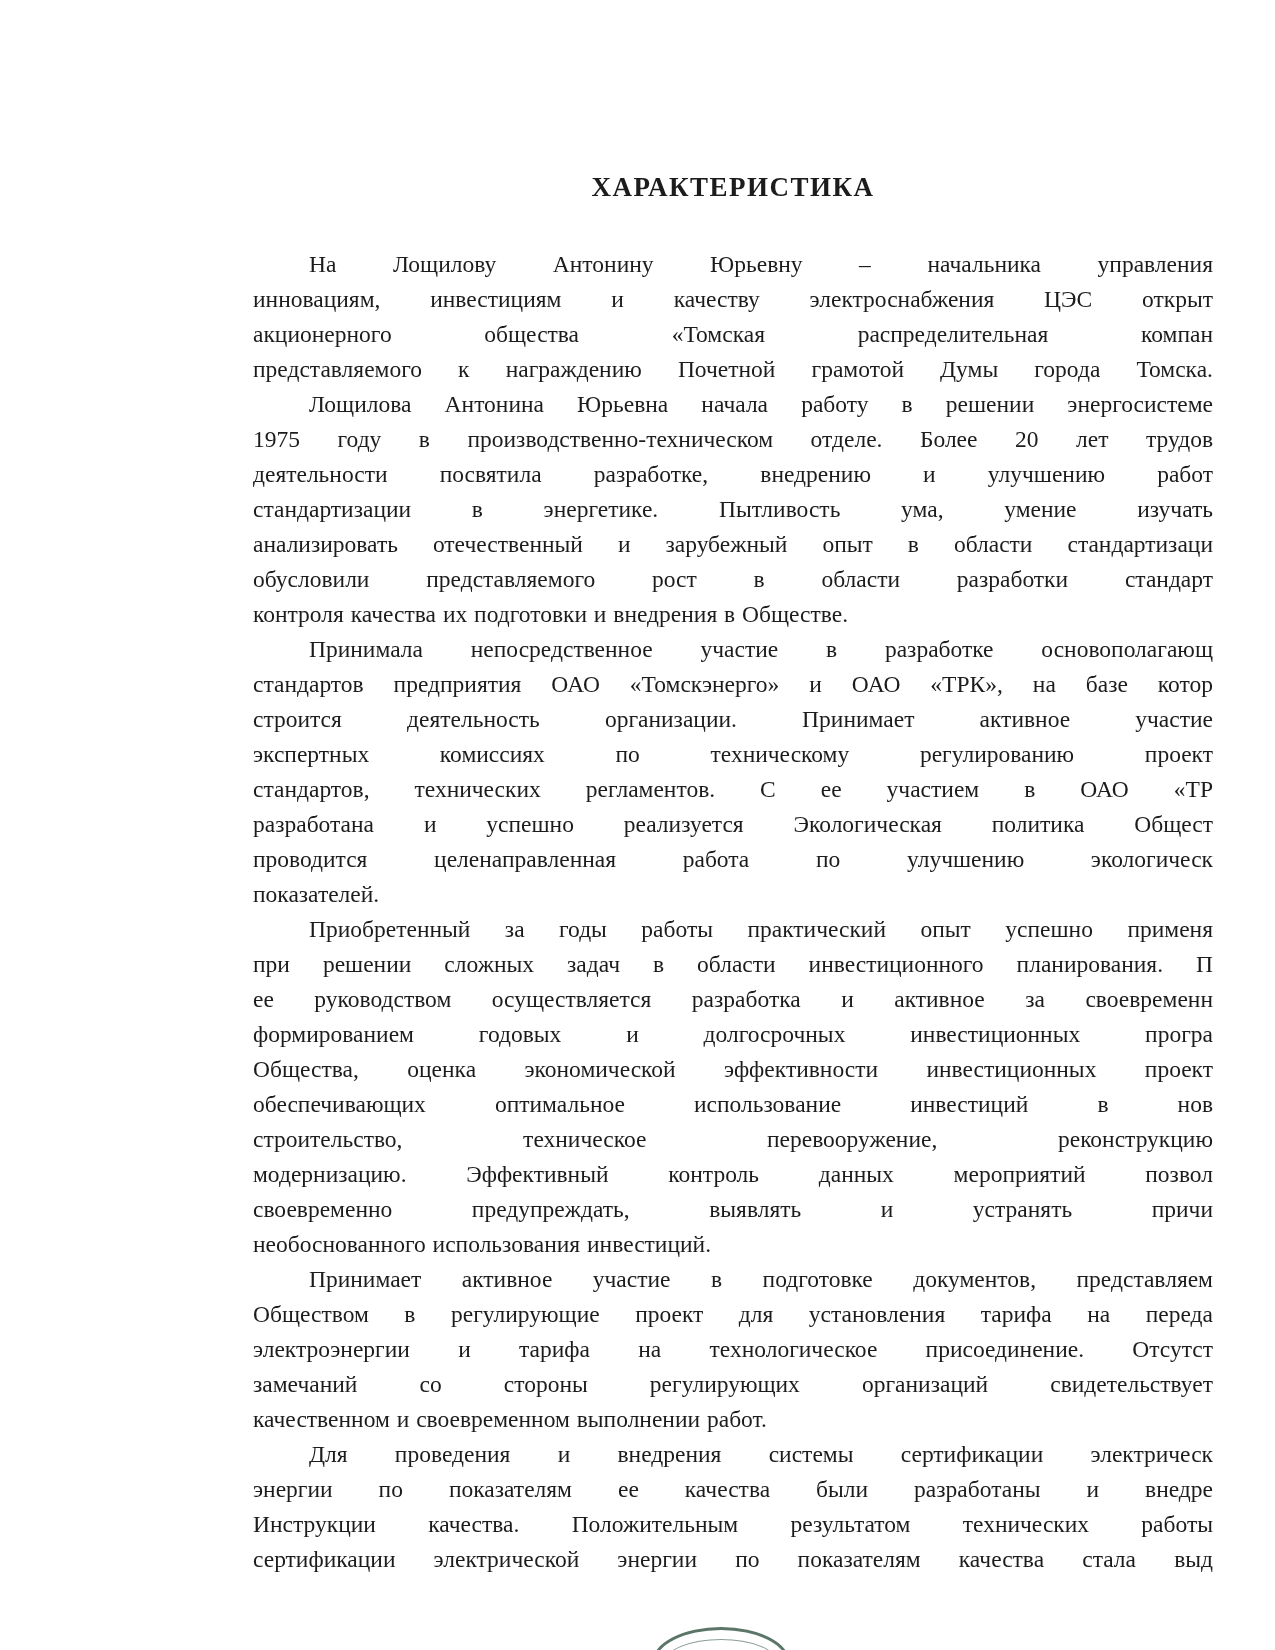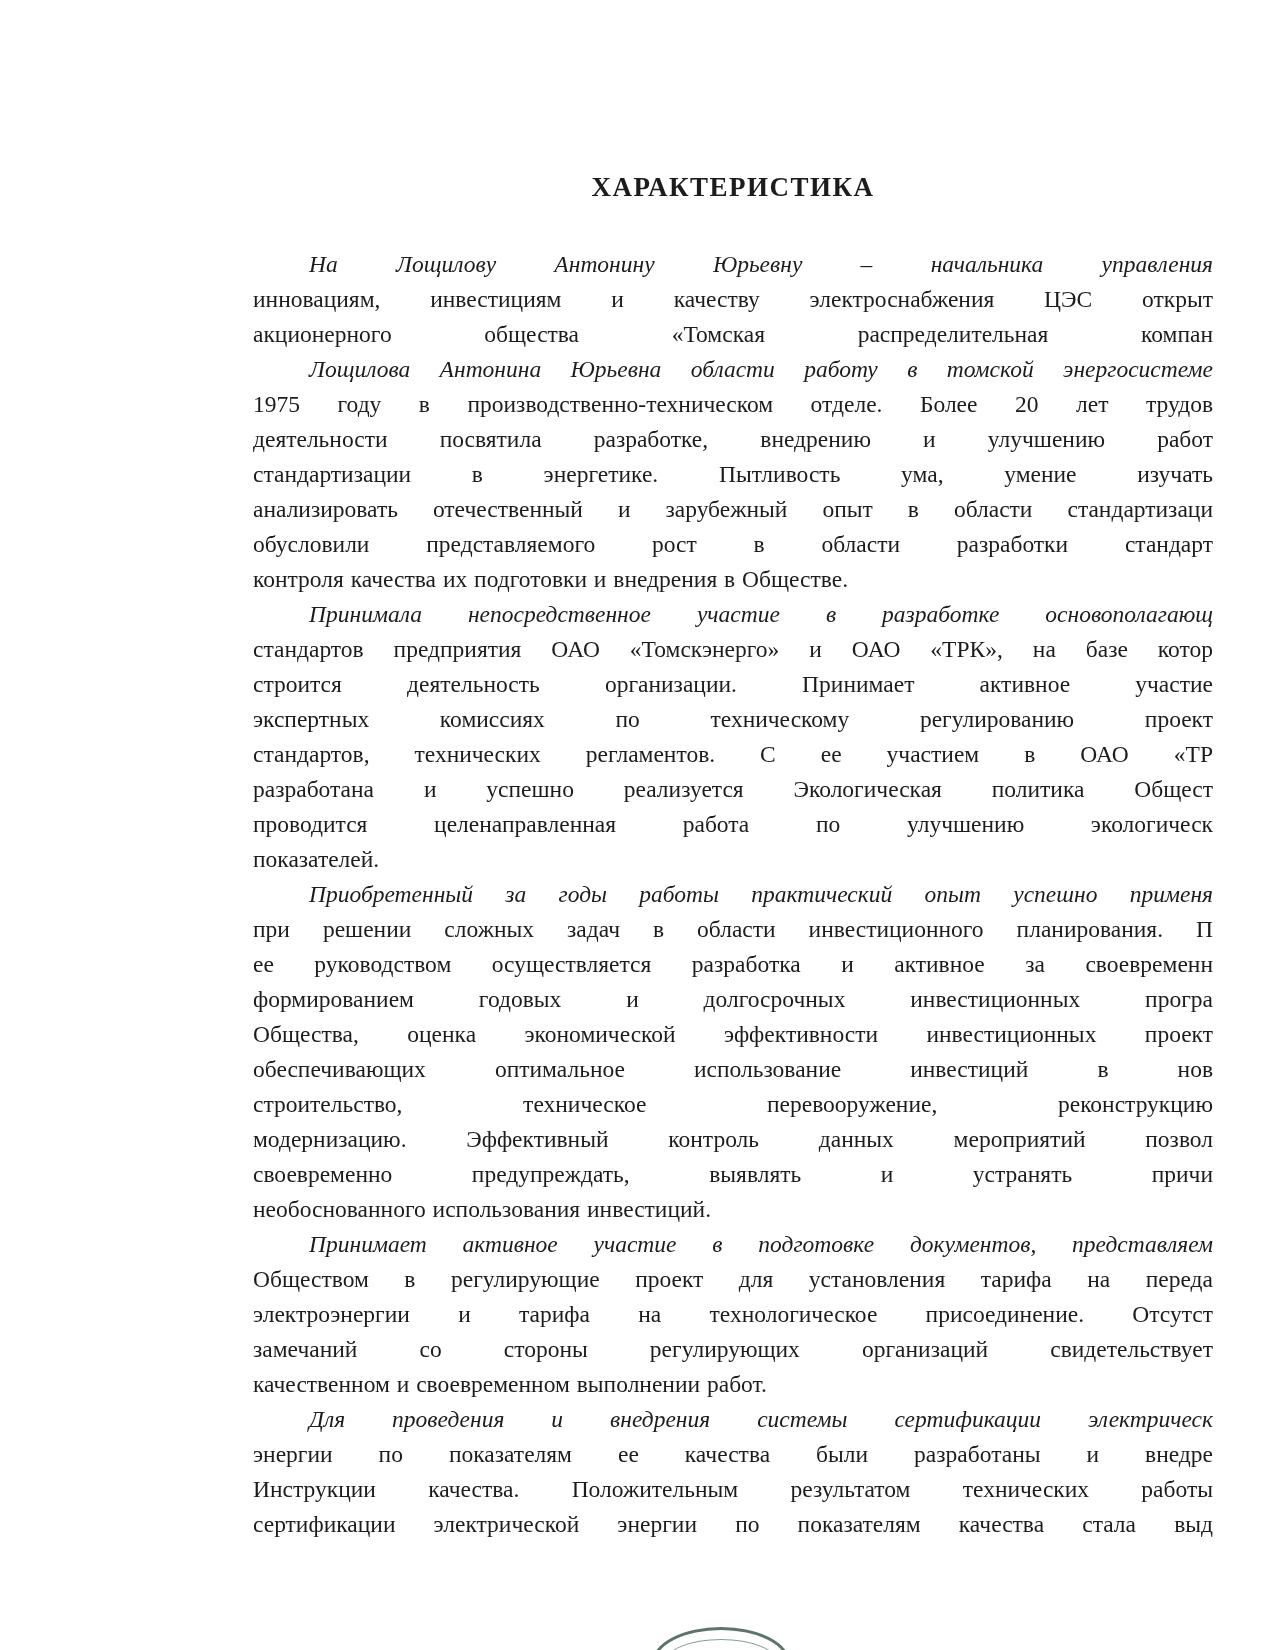--- a/index.html
+++ b/index.html
@@ -33,21 +33,21 @@
     color: var(--ink, #1c1c1c);
   }
   .para { margin: 0; }
   .line {
     font-size: 23.5px;
     line-height: 35px;
     text-align: justify;
     text-align-last: justify;
     word-spacing: 1px;
   }
-  .line.indent { text-indent: 56px; font-style: italic; }
+  .line.indent { text-indent: 56px; }
   .line.last { text-align-last: left; }
   .stamp {
     position: absolute;
     left: 652px;
     top: 1627px;
     width: 132px;
     height: 66px;
     border: 3px solid var(--stamp, #3f5e4e);
     border-radius: 50%;
     opacity: 0.85;
@@ -68,23 +68,24 @@
 <body>
 
 <div class="page">
   <div class="content">
     <h1 class="title">ХАРАКТЕРИСТИКА</h1>
     <div id="doc-body">
         <div class="para">
           <div class="line indent">На Лощилову Антонину Юрьевну – начальника управления</div>
           <div class="line">инновациям, инвестициям и качеству электроснабжения ЦЭС открыт</div>
           <div class="line">акционерного общества «Томская распределительная компан</div>
+          <div class="line">представляемого к награждению Почетной грамотой Думы города Томска.</div>
         </div>
         <div class="para">
-          <div class="line indent">Лощилова Антонина Юрьевна области работу в томской энергосистеме</div>
+          <div class="line indent">Лощилова Антонина Юрьевна начала работу в решении энергосистеме</div>
           <div class="line">1975 году в производственно-техническом отделе. Более 20 лет трудов</div>
           <div class="line">деятельности посвятила разработке, внедрению и улучшению работ</div>
           <div class="line">стандартизации в энергетике. Пытливость ума, умение изучать</div>
           <div class="line">анализировать отечественный и зарубежный опыт в области стандартизаци</div>
           <div class="line">обусловили представляемого рост в области разработки стандарт</div>
           <div class="line last">контроля качества их подготовки и внедрения в Обществе.</div>
         </div>
         <div class="para">
           <div class="line indent">Принимала непосредственное участие в разработке основополагающ</div>
           <div class="line">стандартов предприятия ОАО «Томскэнерго» и ОАО «ТРК», на базе котор</div>

